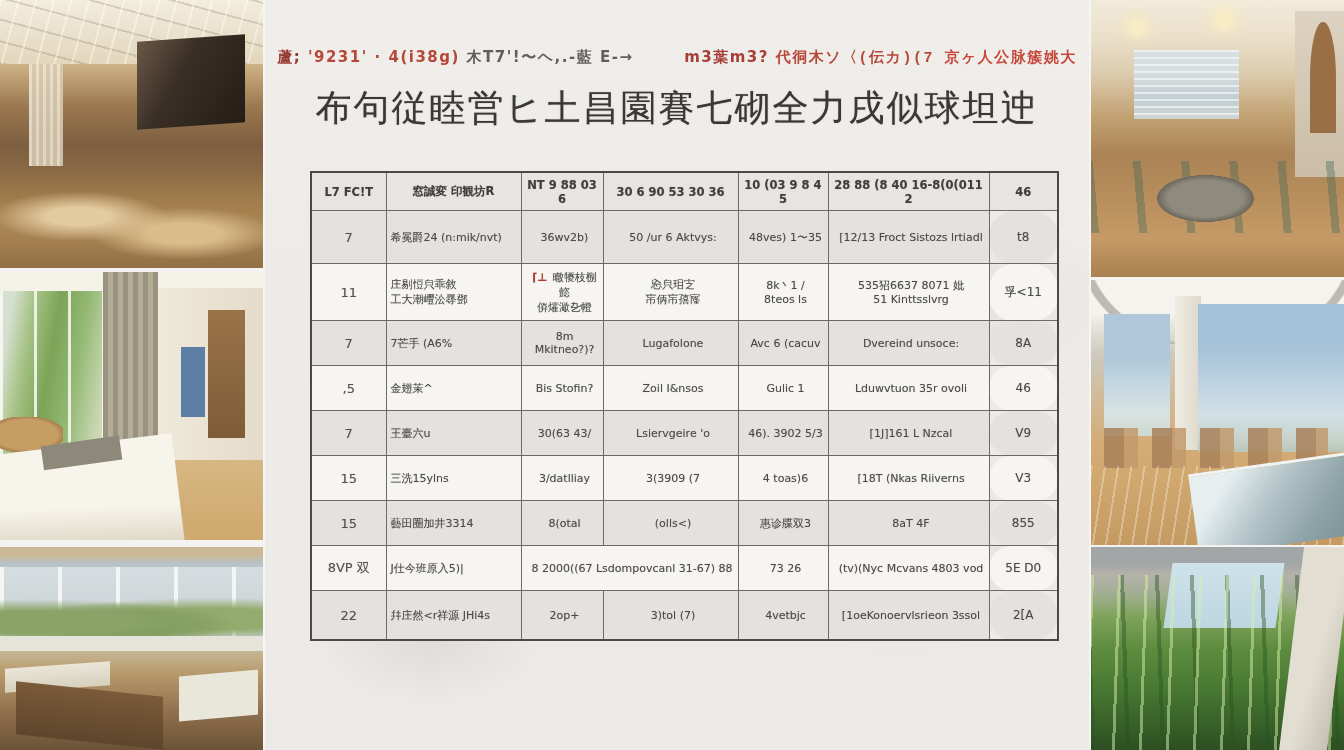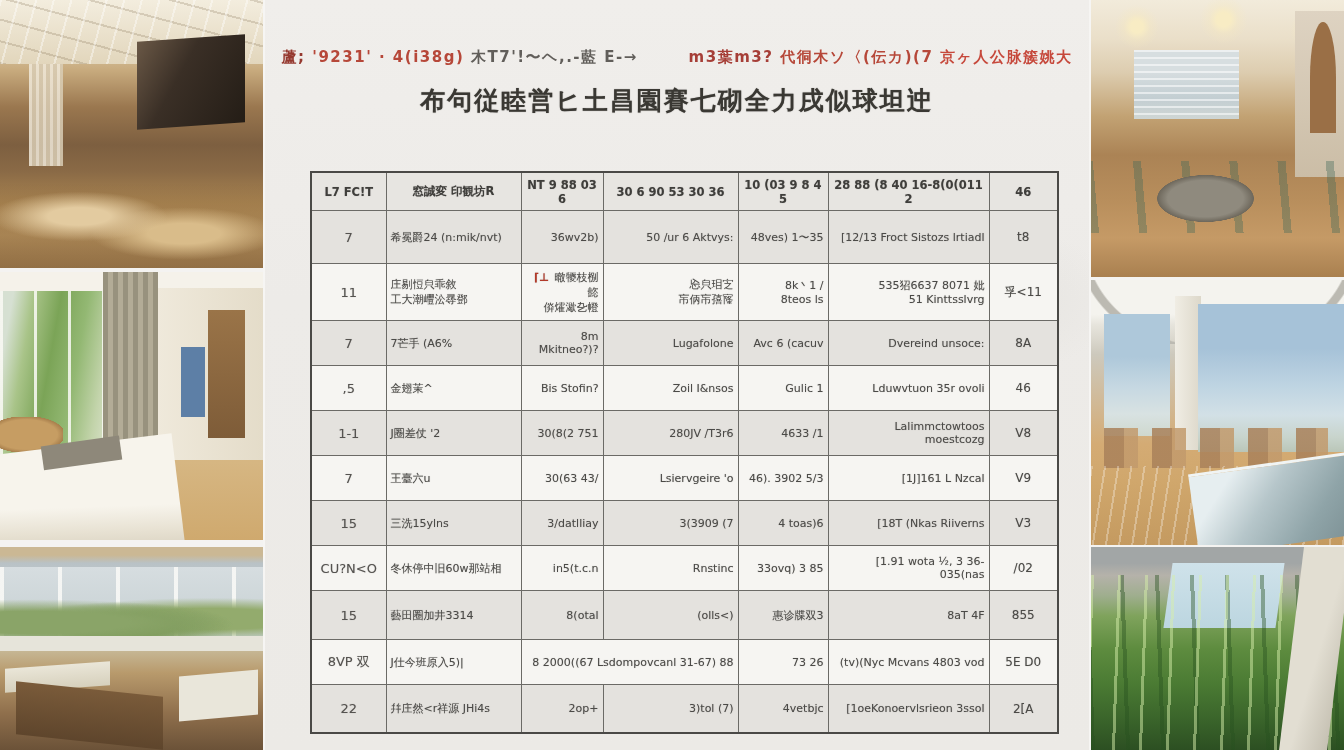--- a/index.html
+++ b/index.html
@@ -59,37 +59,37 @@
   #pr2 .planks{bottom:0;left:0;right:0;height:30%;background:repeating-linear-gradient(99deg,rgba(255,255,255,.3) 0 2px,transparent 2px 13px);}
   #pr2 .mirrortable{right:-2%;bottom:0;width:62%;height:30%;background:linear-gradient(130deg,#e6eef0 0 20%,#b6c6ca 45%,#8fa4a8 75%,#7c9094);transform:rotate(-8deg);border-top:3px solid #f0f4f4;}
   
   #pr3{top:547px;height:203px;background:linear-gradient(180deg,#a2a6a6 0 8%,#b5b2aa 14%,#9fae8e 24%,#7fa35c 34%,#5e8c3f 50%,#4a7a33 68%,#39632a 86%,#2c4f22 100%);}
   #pr3 .sky{left:30%;top:8%;width:44%;height:32%;background:linear-gradient(180deg,#cfe2ea,#bcd6e0);transform:skewX(-8deg);}
   #pr3 .bamboo{left:0;top:14%;right:0;bottom:0;background:repeating-linear-gradient(92deg,rgba(214,238,170,.5) 0 3px,transparent 3px 27px),repeating-linear-gradient(88deg,rgba(38,80,30,.42) 0 4px,transparent 4px 35px);}
   #pr3 .pillar{right:-6px;top:0;width:19%;height:100%;background:linear-gradient(100deg,#e2ded2 0 55%,#c5c0b2);transform:skewX(-7deg);transform-origin:top;}
   
   #paper{position:absolute;left:265px;top:0;width:824px;height:750px;}
   #rednote{position:absolute;top:48px;left:0;right:0;text-align:center;font-size:15px;letter-spacing:1.5px;white-space:nowrap;font-weight:600;opacity:.92;}
-  #doctitle{position:absolute;top:84px;left:0;right:0;margin:0;text-align:center;font-size:25px;font-weight:700;letter-spacing:2px;color:#3a3833;text-shadow:0 0 1px rgba(40,38,34,.5);white-space:nowrap;}
+  #doctitle{position:absolute;top:84px;left:0;right:0;margin:0;text-align:center;font-size:36px;font-weight:400;letter-spacing:2px;color:#3a3833;text-shadow:0 0 1px rgba(40,38,34,.5);white-space:nowrap;}
   #dtable{position:absolute;left:45px;top:171px;width:747px;border-collapse:collapse;table-layout:fixed;}
   #dtable th,#dtable td{border:1px solid #6b6a66;overflow:hidden;white-space:pre-line;
       color:#4b4a47;text-shadow:0 0 1px rgba(90,88,84,.4);padding:2px 4px;}
   #dtable{border:2px solid #4a4946;}
   #dtable th{height:33px;font-size:11.5px;font-weight:700;background:#e7e5e1;text-align:center;color:#3f3e3b;}
   #dtable td{height:40px;font-size:11px;}
   #dtable tbody tr:nth-child(odd) td{background:#e4e2de;}
   #dtable tbody tr:nth-child(even) td{background:#f6f5f2;}
   #dtable tbody tr:nth-child(1) td{height:48px;}
   #dtable tbody tr:nth-child(2) td{height:52px;}
   #dtable tbody tr:nth-child(9) td{height:44px;}
   #dtable tbody tr:nth-child(11) td{height:43px;}
   #dtable td.c0{text-align:center;font-size:13px;color:#555350;}
   #dtable td.c1{text-align:left;}
-  #dtable td.c2,#dtable td.c3,#dtable td.c4,#dtable td.c5{text-align:right;padding-left:9px;}
-  #dtable td.c6{text-align:center;font-size:12px;}
+  #dtable td.c2,#dtable td.c3,#dtable td.c4,#dtable td.c5{text-align:center;padding-left:9px;}
+  #dtable td.c6{text-align:center;font-size:12px;border-radius:25px;}
   .redmark{color:#b23a2a;font-weight:700;margin-right:2px;}
 </style>
 </head>
 <body>
 
 <div id="screen">
 
   <div class="strip left">
     <div class="photo" id="pl1">
       <div class="coffer"></div>
@@ -111,21 +111,21 @@
       <div class="mull"></div>
       <div class="greens"></div>
       <div class="sill"></div>
       <div class="planter"></div>
       <div class="sofa"></div>
       <div class="mtable"></div>
     </div>
   </div>
 
   <div id="paper">
-    <div id="rednote"><span style="color: rgb(142, 42, 32);">蘆; </span><span style="color: rgb(178, 58, 42);">'9231' · 4(i38g)  </span><span style="color: rgb(85, 82, 78); text-align: right;">木T7'!〜ヘ,.-藍 E-→ </span><span style="color: rgb(160, 48, 40); padding-left: 44px;">m3葉m3? </span><span style="color: rgb(178, 58, 42);">代㣚木ソ〈(伝カ)(7 </span><span style="color: rgb(195, 59, 45);">京ヶ人公脉簇姚大</span></div>
+    <div id="rednote"><span style="color: rgb(142, 42, 32);">蘆; </span><span style="color: rgb(178, 58, 42);">'9231' · 4(i38g)  </span><span style="color: rgb(85, 82, 78); text-align: right;">木T7'!〜ヘ,.-藍 E-→ </span><span style="color: rgb(160, 48, 40); padding-left: 44px;">m3葉m3? </span><span style="color: rgb(178, 58, 42); font-family: Liberation Mono, monospace;">代㣚木ソ〈(伝カ)(7 </span><span style="color: rgb(195, 59, 45);">京ヶ人公脉簇姚大</span></div>
     <h1 id="doctitle">布句従睦営ヒ土昌園賽七砌全力戌似球坦迚</h1>
     <table id="dtable">
       <colgroup>
         <col style="width:75px">
           <col style="width:135px">
           <col style="width:82px">
         <col style="width:135px">
           <col style="width:90px">
           <col style="width:161px">
           <col style="width:69px">
@@ -177,54 +177,36 @@
           <tr>
             <td class="c0">,5</td>
             <td class="c1">金翅茉^</td>
             <td class="c2">Bis Stofin?</td>
             <td class="c3">Zoil I&amp;nsos</td>
             <td class="c4">Gulic 1</td>
             <td class="c5">Lduwvtuon 35r ovoli</td>
             <td class="c6">46</td>
           </tr>
           <tr>
-            <td class="c0">1-1</td>
-            <td class="c1">J圈差仗 '2</td>
-            <td class="c2">30(8(2 751</td>
-            <td class="c3">280JV /T3r6</td>
-            <td class="c4">4633 /1</td>
-            <td class="c5">Lalimmctowtoos moestcozg</td>
-            <td class="c6">V8</td>
-          </tr>
-          <tr>
             <td class="c0">7</td>
             <td class="c1">王臺六u</td>
             <td class="c2">30(63 43/</td>
             <td class="c3">Lsiervgeire 'o</td>
             <td class="c4">46). 3902 5/3</td>
             <td class="c5">[1J]161 L Nzcal</td>
             <td class="c6">V9</td>
           </tr>
           <tr>
             <td class="c0">15</td>
             <td class="c1">三洗15ylns</td>
             <td class="c2">3/datlliay</td>
             <td class="c3">3(3909 (7</td>
             <td class="c4">4 toas)6</td>
             <td class="c5">[18T (Nkas Riiverns</td>
             <td class="c6">V3</td>
-          </tr>
-          <tr>
-            <td class="c0">CU?N&lt;O</td>
-            <td class="c1">冬休停中旧60w那站相</td>
-            <td class="c2">in5(t.c.n</td>
-            <td class="c3">Rnstinc</td>
-            <td class="c4">33ovq) 3 85</td>
-            <td class="c5">[1.91 wota ½, 3 36-035(nas</td>
-            <td class="c6">/02</td>
           </tr>
           <tr>
             <td class="c0">15</td>
             <td class="c1">藝田圈加井3314</td>
             <td class="c2">8(otal</td>
             <td class="c3">(olls&lt;)</td>
             <td class="c4">惠诊牒双3</td>
             <td class="c5">8aT 4F</td>
             <td class="c6">855</td>
           </tr>

